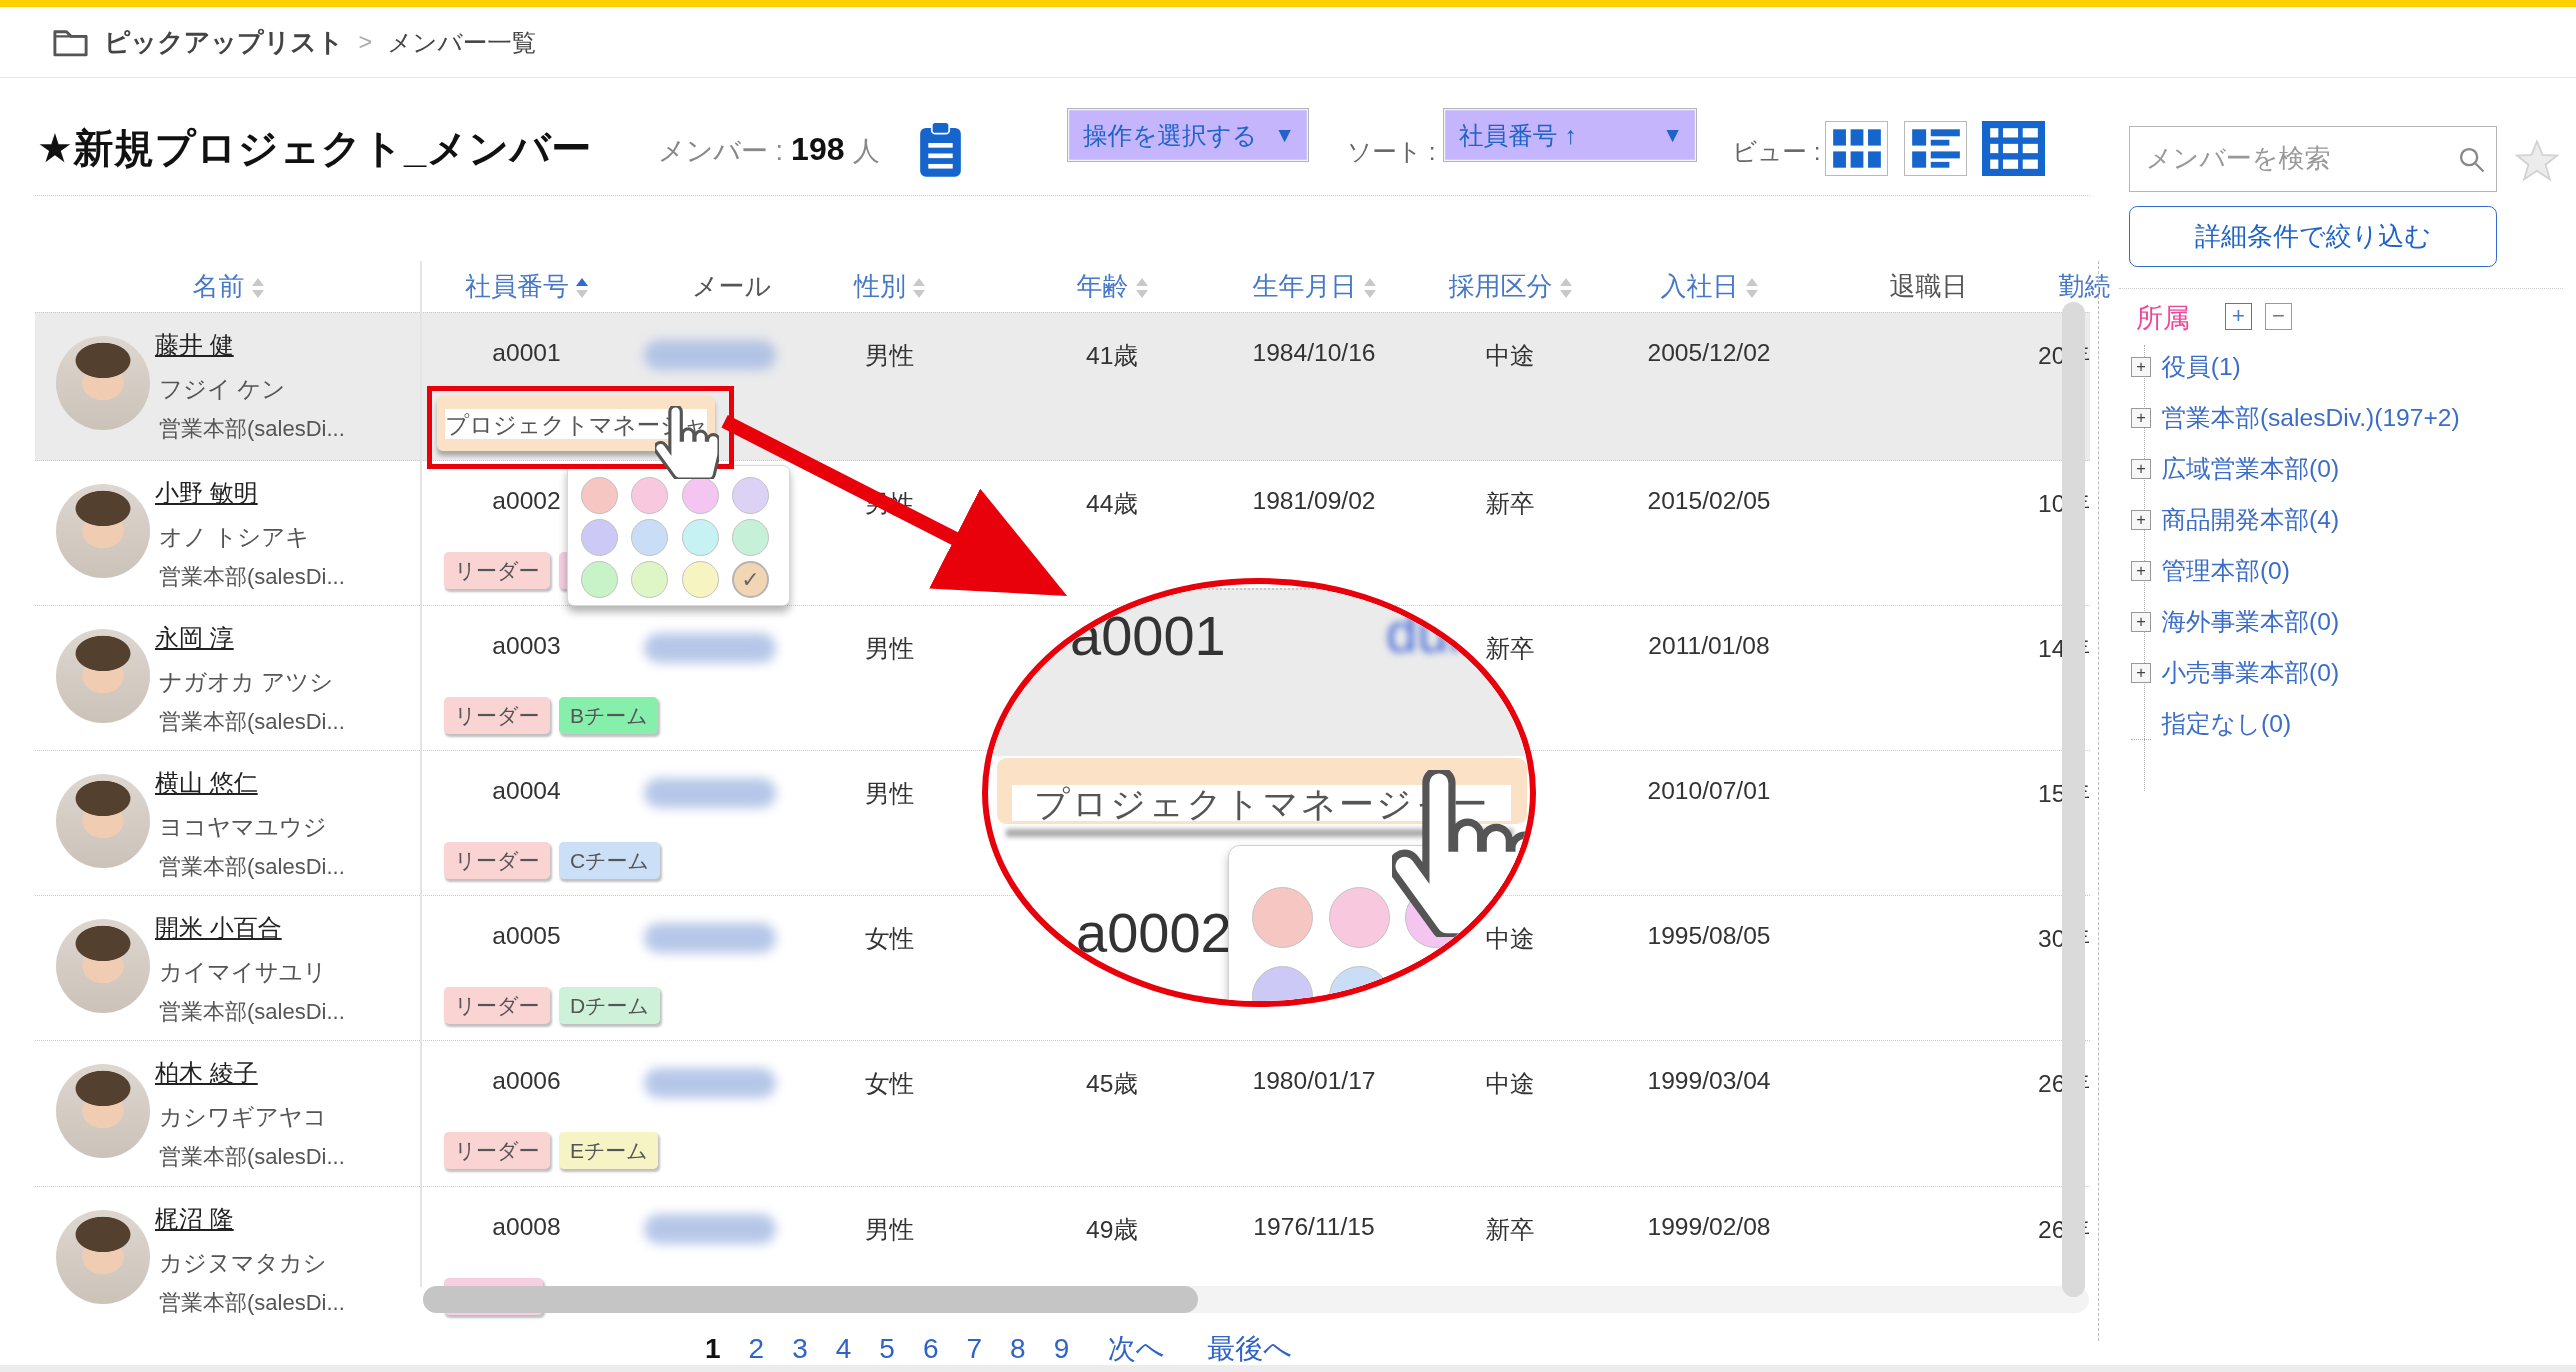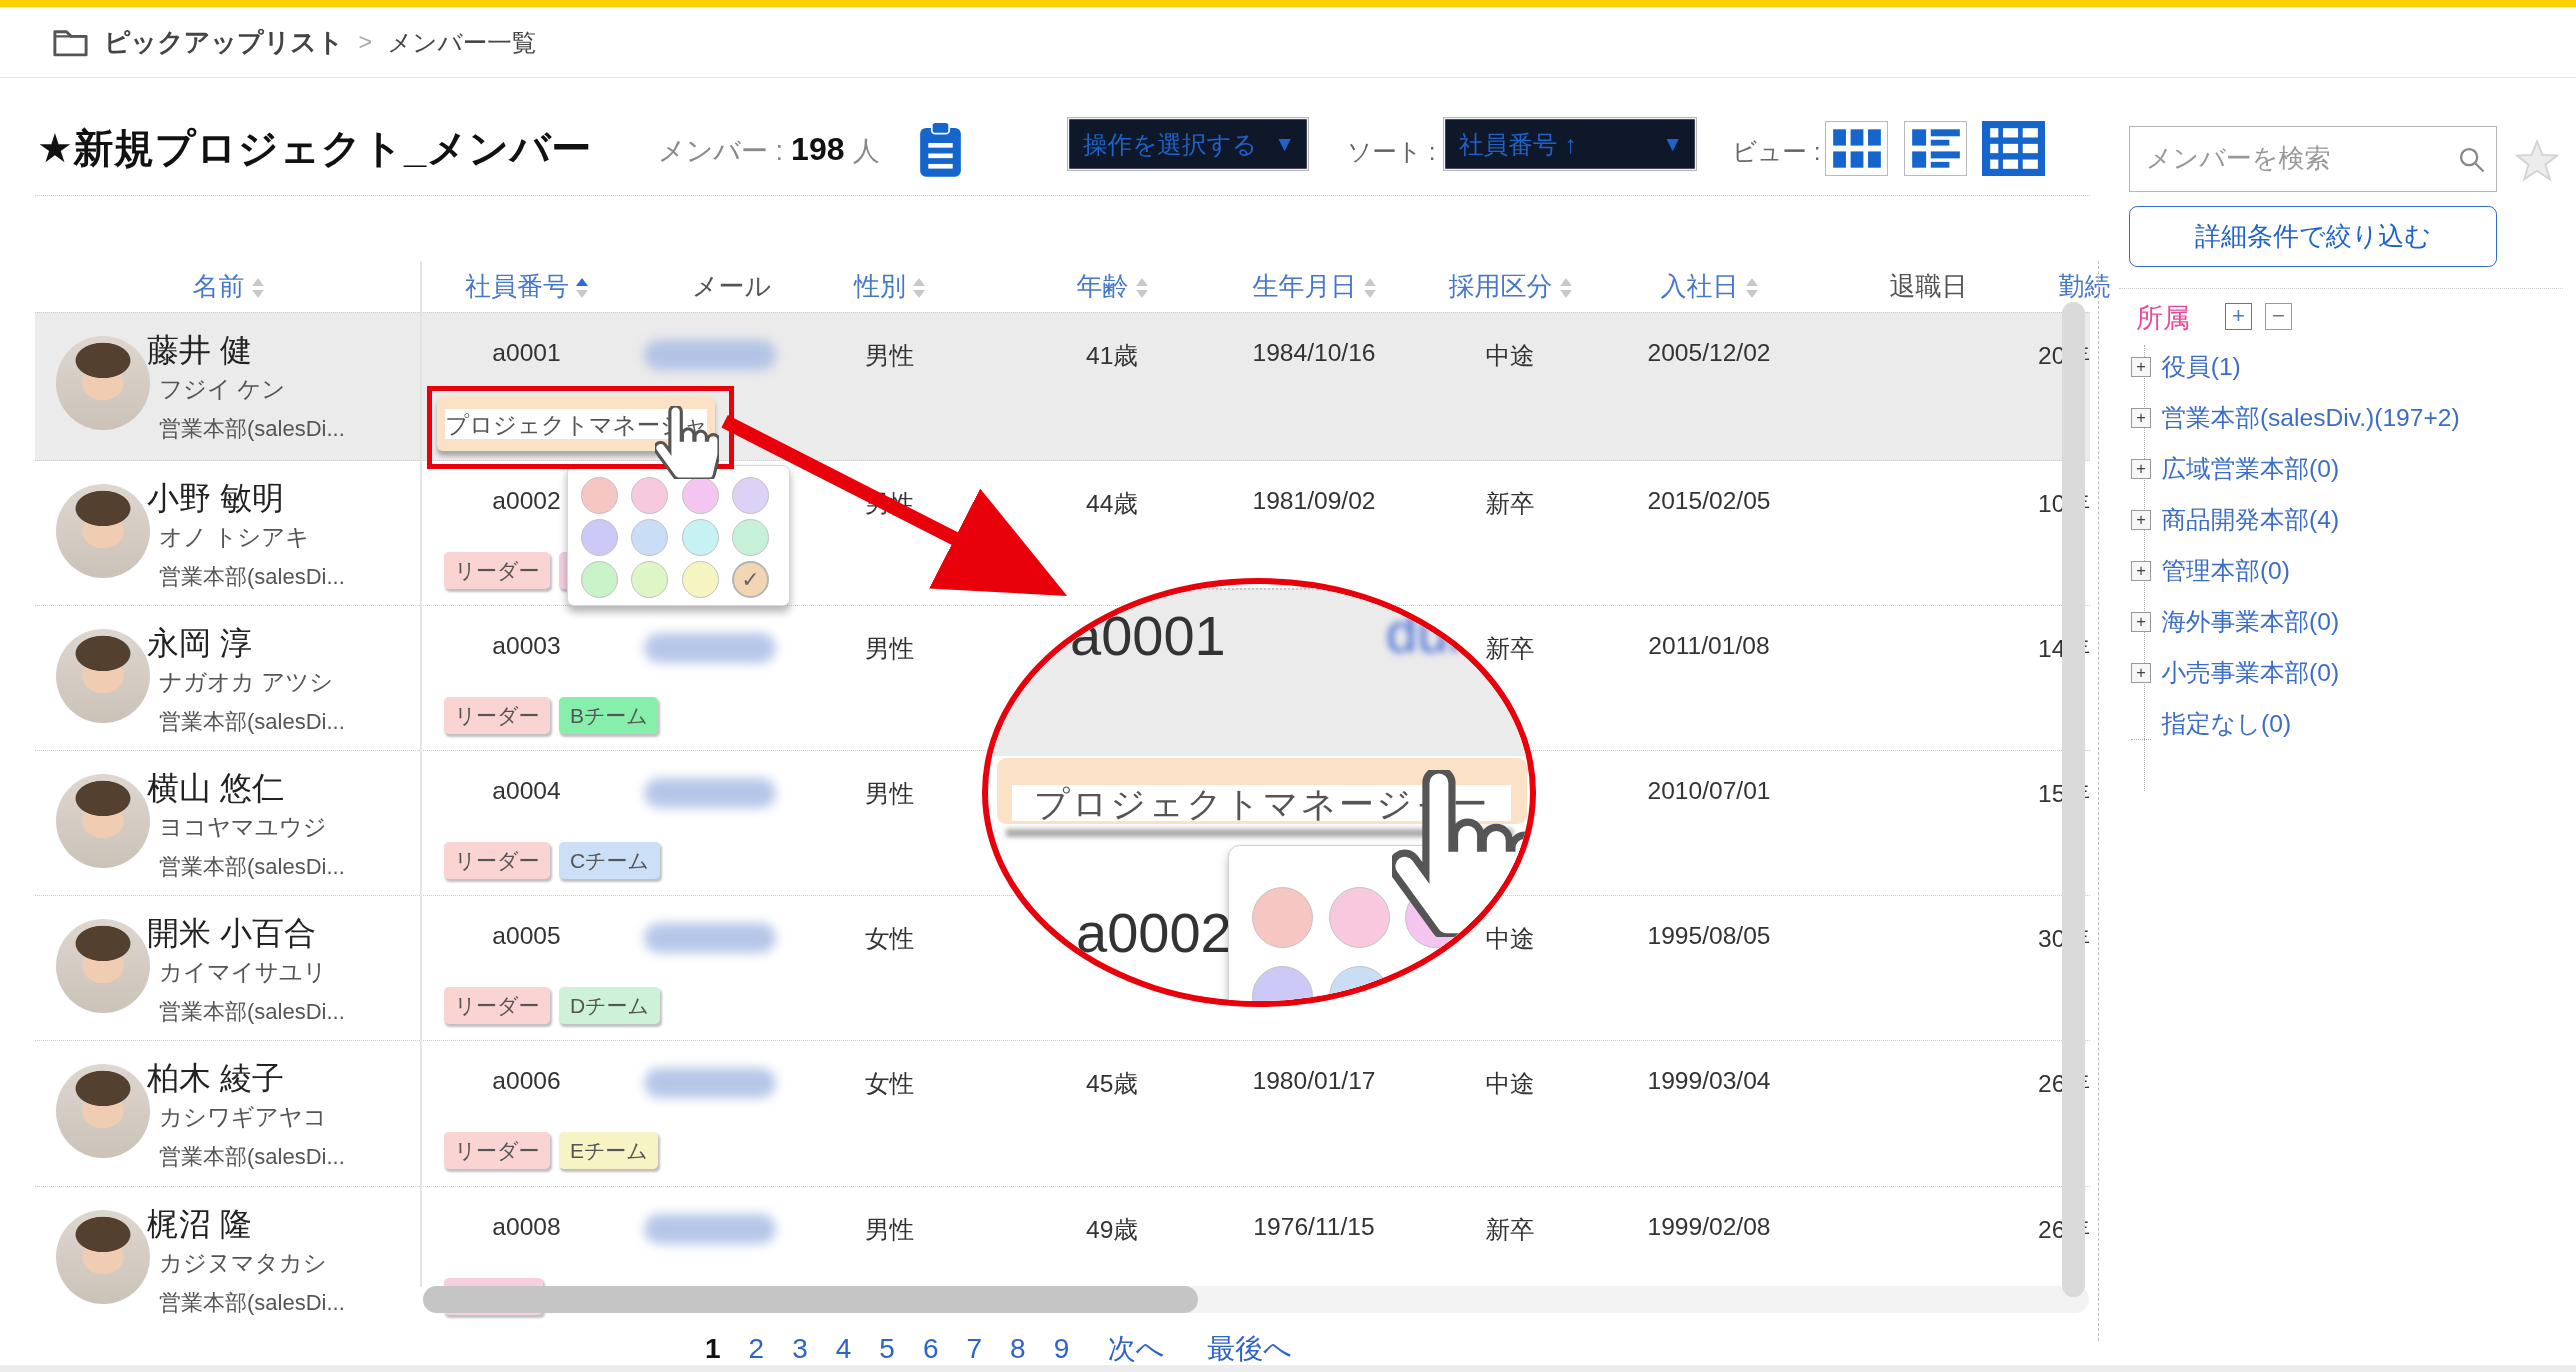--- a/index.html
+++ b/index.html
@@ -15,21 +15,21 @@
   .crumb-cur{font-size:24.6px;color:#444;}
 
   
   .page-title{position:absolute;left:37px;top:121px;font-size:40px;font-weight:bold;color:#111;letter-spacing:0.6px;}
   .count-wrap{position:absolute;left:658px;top:131px;display:flex;align-items:baseline;gap:8.2px;}
   .count-label{font-size:27px;color:#888;}
   .count-num{font-size:32px;font-weight:bold;color:#111;}
   .count-unit{font-size:27px;color:#888;}
   .clip-icon{position:absolute;left:919px;top:122px;}
 
-  .selbox{position:absolute;top:117px;height:52px;background:#0f172a;border:1.2px solid #b5b5b5;box-shadow:inset 0 0 0 1.2px #f3f3f3;display:flex;align-items:center;}
+  .selbox{position:absolute;top:108px;height:52px;background:#c4b5fd;border:1.2px solid #b5b5b5;box-shadow:inset 0 0 0 1.2px #f3f3f3;display:flex;align-items:center;}
   .selbox .sval{font-size:24.6px;color:#1f63c8;margin-left:15px;white-space:nowrap;}
   .selbox .caret{position:absolute;right:13px;font-size:21px;color:#1f63c8;}
   .box-action{left:1067px;width:240px;}
   .box-sort{left:1443px;width:252px;}
   .lab{position:absolute;top:135px;font-size:24.6px;color:#666;}
   .lab-sort{left:1347px;}
   .lab-view{left:1732px;}
   .viewbtn{position:absolute;top:121px;width:61px;height:53px;background:#fff;border:1.2px solid #b9b9b9;display:flex;align-items:center;justify-content:center;}
   .viewbtn.active{background:#1565cd;border-color:#1565cd;}
   .vb1{left:1825px;} .vb2{left:1904px;} .vb3{left:1982px;}
@@ -52,21 +52,21 @@
 
   
   .row{position:absolute;left:35px;width:2055px;height:145px;border-top:1.8px dotted #cbcbcb;}
   .row.hl{background:#ebebeb;}
   .r1{top:312px;height:148px;} .r2{top:460px;} .r3{top:605px;} .r4{top:750px;}
   .r5{top:895px;} .r6{top:1040px;} .r7{top:1186px;height:101px;}
   .avatar{position:absolute;left:20.5px;top:23.4px;width:94px;height:94px;border-radius:50%;
     background:radial-gradient(ellipse 62% 40% at 50% 26%, #54402f 0 46%, transparent 48%),
                radial-gradient(ellipse 36% 30% at 50% 50%, #f0cdb2 0 60%, transparent 62%),
                linear-gradient(#ded7d0,#cbc2b8);}
-  .nm{position:absolute;left:112px;top:16.4px;font-size:32px;color:#222;white-space:nowrap;}
+  .nm{position:absolute;left:120px;top:16.4px;font-size:24px;color:#222;white-space:nowrap;text-decoration:underline;}
   .kn{position:absolute;left:124px;top:60px;font-size:23.4px;color:#555;white-space:nowrap;}
   .dp{position:absolute;left:124px;top:101px;font-size:22px;color:#555;white-space:nowrap;}
   .c{position:absolute;top:26px;font-size:24.6px;color:#333;text-align:center;white-space:nowrap;}
   .emp{left:386px;width:211px;} .gen{left:761px;width:187px;} .age{left:995px;width:164px;}
   .birth{left:1159px;width:240px;} .rec{left:1399px;width:152px;} .join{left:1551px;width:246px;} .years{left:1938px;width:117px;text-align:right;}
   .mailblur{position:absolute;left:609px;top:27px;width:132px;height:30px;border-radius:15px;background:#a9bde4;filter:blur(5.3px);opacity:.85;}
   .tags{position:absolute;left:409px;top:91px;display:flex;gap:9.4px;}
   .tag{height:37px;line-height:37px;padding:0 10.5px;border-radius:4.7px;font-size:21px;color:#555;box-shadow:1.2px 2.3px 2.3px rgba(0,0,0,.25);white-space:nowrap;}
 
   

